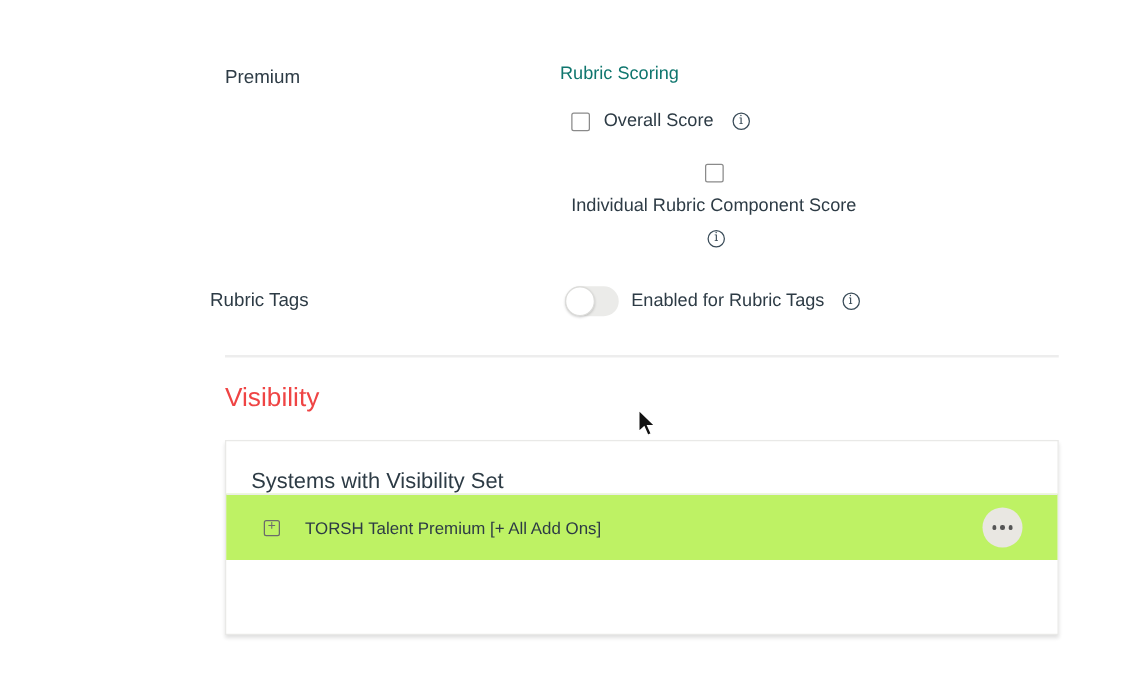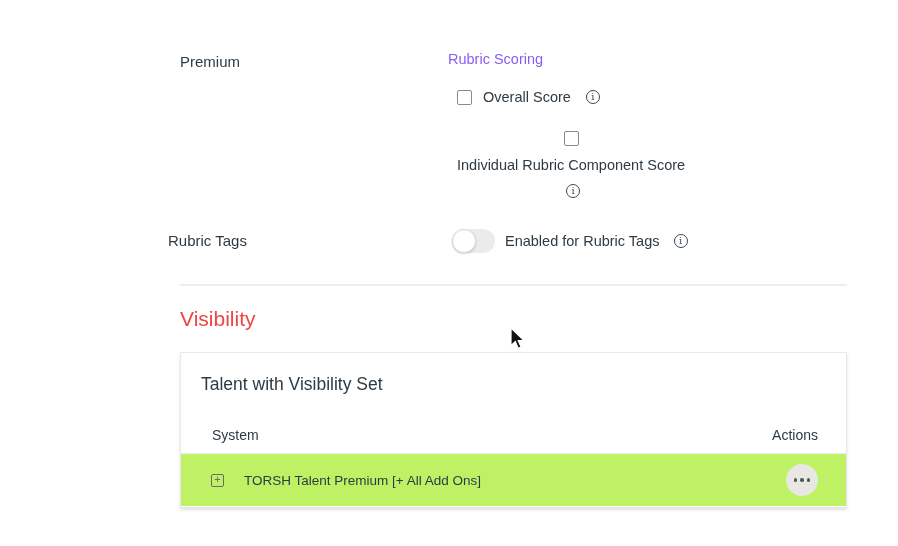--- a/index.html
+++ b/index.html
@@ -8,21 +8,21 @@
     font-family: "Liberation Sans", "DejaVu Sans", sans-serif;
     background: #ffffff;
     color: #2d3b45;
     position: relative;
     overflow: hidden;
   }
   .abs { position: absolute; }
 
   .section-label { font-size: 15px; color: #2d3b45; }
 
-  .link { font-size: 14.5px; color: #8b5cf6; cursor: pointer; }
+  .link { font-size: 14.5px; color: #0f766e; cursor: pointer; }
 
   .check-row { display: flex; align-items: center; gap: 11px; }
   .checkbox {
     width: 15px; height: 15px;
     border: 1px solid #8a8a8a;
     border-radius: 2px;
     background: #fff;
     flex: 0 0 auto;
   }
   .check-label { font-size: 14.5px; color: #2d3b45; }
@@ -158,26 +158,22 @@
   <span class="toggle-label">Enabled for Rubric Tags</span>
   <span class="info-icon"></span>
 </div>
 
 <div class="abs divider" style="left:180px; top:284px; width:667px;"></div>
 
 <div class="abs h2" style="left:180px; top:307px;">Visibility</div>
 
 <div class="abs card" style="left:180px; top:352px; width:667px; height:156px;">
 
-  <div class="card-title" style="margin:21px 0 0 20px;">Talent with Visibility Set</div>
+  <div class="card-title" style="margin:21px 0 0 20px;">Systems with Visibility Set</div>
 
-  <div class="table-head" style="margin-top:22px;">
-    <span class="th">System</span>
-    <span class="th">Actions</span>
-  </div>
 
   <div class="table-row">
     <span class="expand-icon"></span>
     <span class="row-text">TORSH Talent Premium [+ All Add Ons]</span>
     <button class="ellipsis-btn">
       <span class="dot"></span>
       <span class="dot"></span>
       <span class="dot"></span>
     </button>
   </div>

